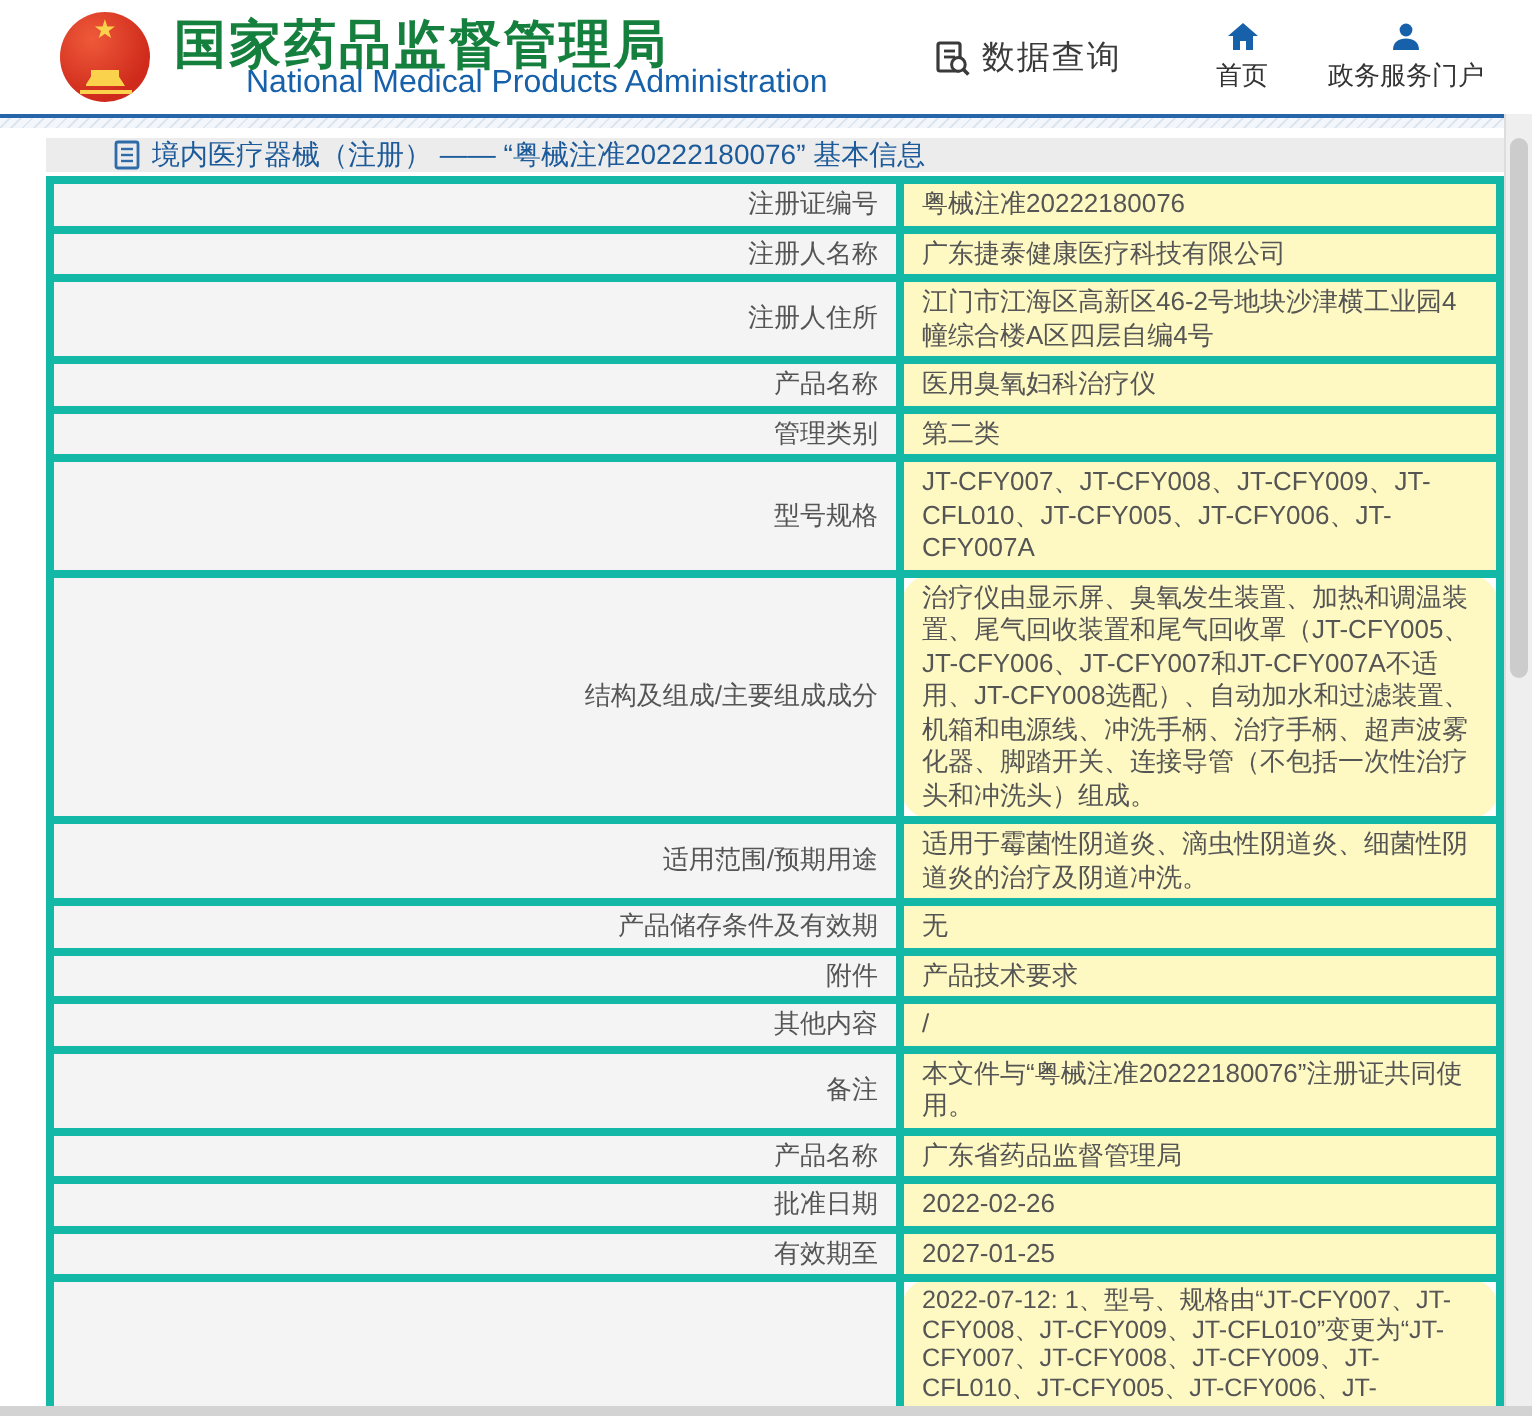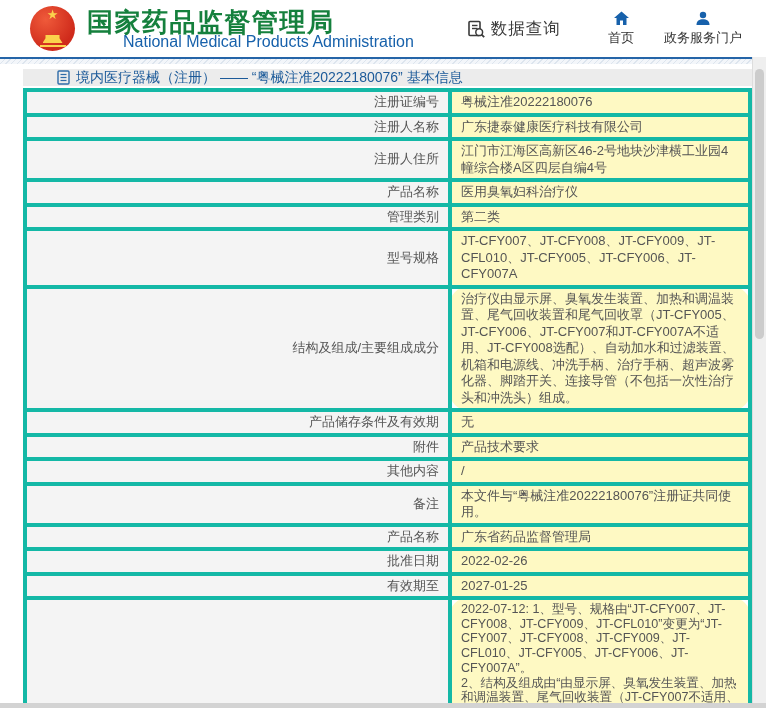--- a/index.html
+++ b/index.html
@@ -154,20 +154,24 @@
       </tr>
       <tr>
         <td class="lbl">型号规格</td>
         <td class="val">JT-CFY007、JT-CFY008、JT-CFY009、JT-CFL010、JT-CFY005、JT-CFY006、JT-CFY007A</td>
       </tr>
       <tr>
         <td class="lbl">结构及组成/主要组成成分</td>
         <td class="val val-long">治疗仪由显示屏、臭氧发生装置、加热和调温装置、尾气回收装置和尾气回收罩（JT-CFY005、JT-CFY006、JT-CFY007和JT-CFY007A不适用、JT-CFY008选配）、自动加水和过滤装置、机箱和电源线、冲洗手柄、治疗手柄、超声波雾化器、脚踏开关、连接导管（不包括一次性治疗头和冲洗头）组成。</td>
       </tr>
       <tr>
+        <td class="lbl">适用范围/预期用途</td>
+        <td class="val">适用于霉菌性阴道炎、滴虫性阴道炎、细菌性阴道炎的治疗及阴道冲洗。</td>
+      </tr>
+      <tr>
         <td class="lbl">产品储存条件及有效期</td>
         <td class="val">无</td>
       </tr>
       <tr>
         <td class="lbl">附件</td>
         <td class="val">产品技术要求</td>
       </tr>
       <tr>
         <td class="lbl">其他内容</td>
         <td class="val">/</td>

